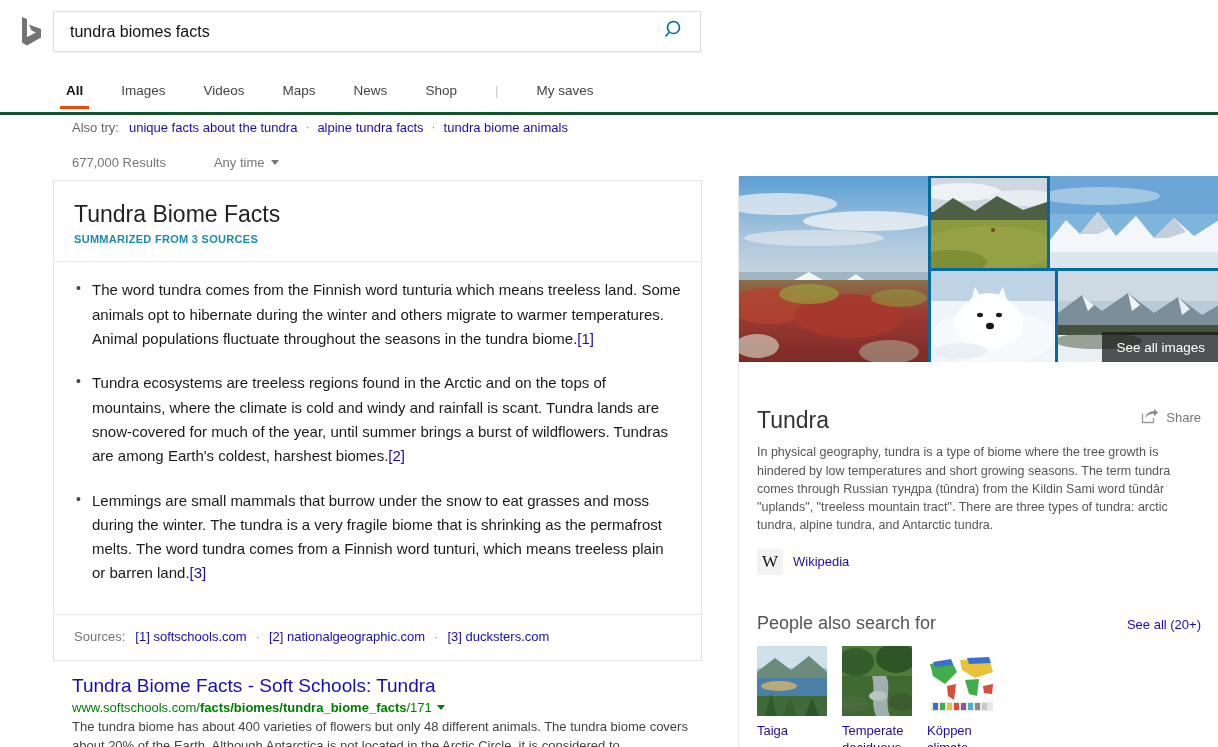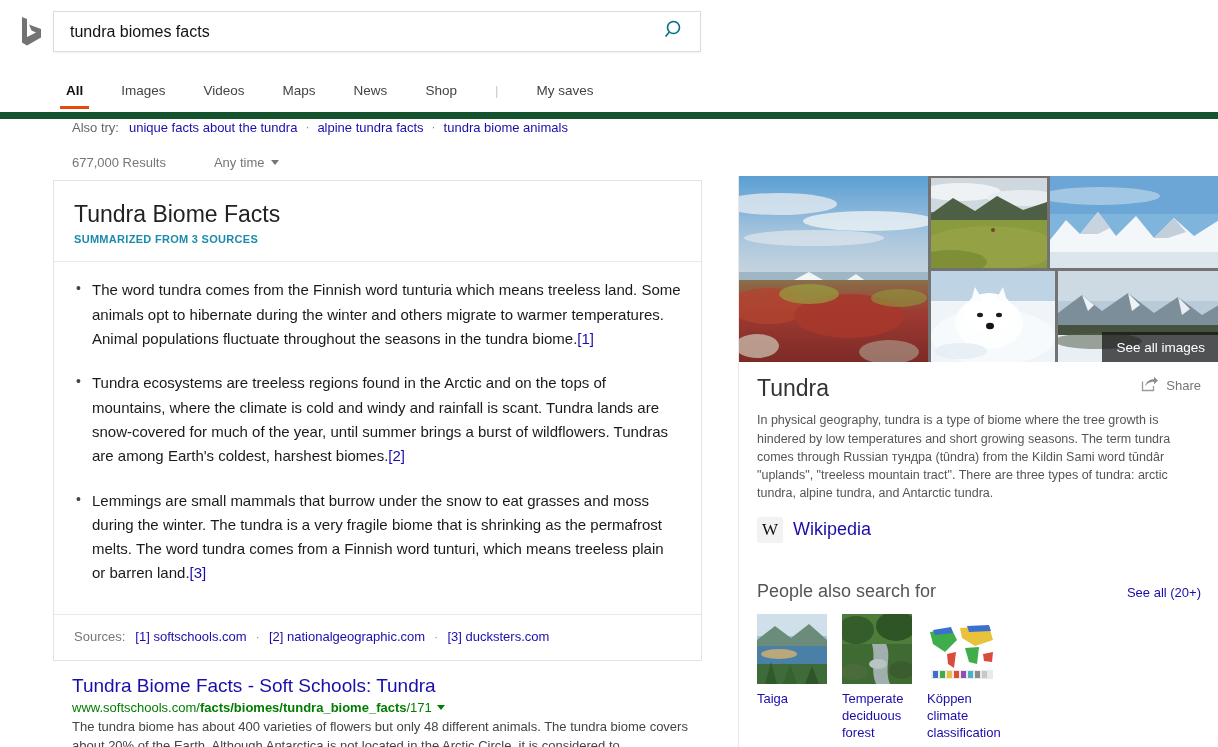--- a/index.html
+++ b/index.html
@@ -41,21 +41,21 @@
   }
   .search-btn {
     position: absolute; right: 0; top: 0; width: 50px; height: 39px;
     border: 0; background: transparent; cursor: pointer;
     display: flex; align-items: center; justify-content: center;
   }
 
   
   .navbar {
     position: absolute; left: 0; top: 74px; width: 1218px; height: 38px;
-    border-bottom: 7px solid #14532d;
+    border-bottom: 3px solid #14532d;
   }
   .tabs { position: absolute; left: 66px; top: 0; display: flex; align-items: flex-start; }
   .tab {
     font-size: 13.5px; color: #444; padding: 9px 0 11px 0;
     margin-right: 38px; cursor: pointer; white-space: nowrap;
     position: relative; text-decoration: none;
   }
   .tab.active { color: #111; font-weight: bold; }
   .tab.active::after {
     content: ""; position: absolute; left: -6px; right: -6px; bottom: 0;
@@ -141,52 +141,52 @@
   }
   .organic .snippet { font-size: 13px; color: #444; line-height: 1.45; }
 
   
   .kp {
     position: absolute; left: 738px; top: 176px; width: 480px;
     border-left: 1px solid #e8e8e8;
   }
   .kp-mosaic {
     position: relative; width: 480px; height: 186px; overflow: hidden;
-    background: #737373;
+    background: #0369a1;
   }
   .kp-mosaic .tile { position: absolute; overflow: hidden; cursor: pointer; }
   .tile-main  { left: 0px;   top: 0px;  width: 189px; height: 186px; }
   .tile-top2  { left: 192px; top: 2px;  width: 116px; height: 90px;  }
   .tile-top3  { left: 311px; top: 0px;  width: 169px; height: 92px;  }
   .tile-fox   { left: 192px; top: 95px; width: 124px; height: 91px;  }
   .tile-snow  { left: 319px; top: 95px; width: 161px; height: 91px;  }
   .see-all-images {
     position: absolute; right: 0; bottom: 0; height: 30px;
     padding: 0 14px; display: flex; align-items: center;
     background: rgba(20,20,20,0.72); color: #fff; font-size: 13.5px;
     cursor: pointer;
   }
   .kp-body { padding: 14px 18px 0 18px; }
-  .kp-title-row { display: flex; align-items: flex-start; justify-content: space-between; }
+  .kp-title-row { display: flex; align-items: flex-start; justify-content: space-between; margin-top: 32px; }
   .kp-title { font-size: 23px; color: #333; font-weight: normal; margin: 0; line-height: 1.1; }
   .kp-share { display: flex; align-items: center; color: #767676; font-size: 13px; cursor: pointer; }
   .kp-share svg { margin-right: 7px; }
   .kp-desc {
     margin-top: 10px; font-size: 12.5px; color: #555; line-height: 1.46;
   }
   .kp-wiki {
     margin-top: 14px; display: flex; align-items: center; cursor: pointer;
   }
   .wiki-badge {
     width: 26px; height: 26px; background: #f2f2f2; border-radius: 3px;
     display: flex; align-items: center; justify-content: center;
     font-family: "Liberation Serif", serif; font-size: 17px; color: #111;
     margin-right: 10px;
   }
-  .kp-wiki a { color: #1a0dab; text-decoration: none; font-size: 18px; }
+  .kp-wiki a { color: #1a0dab; text-decoration: none; font-size: 13px; }
 
   .pasf { margin-top: 38px; padding: 0 18px; }
   .pasf-head { display: flex; align-items: baseline; justify-content: space-between; }
   .pasf-title { font-size: 18px; color: #555; font-weight: normal; margin: 0; }
   .pasf-seeall { font-size: 13px; color: #1a0dab; text-decoration: none; cursor: pointer; }
   .pasf-items { display: flex; margin-top: 12px; }
   .pasf-item { width: 70px; margin-right: 15px; cursor: pointer; }
   .pasf-thumb { width: 70px; height: 70px; overflow: hidden; background: #eee; }
   .pasf-label {
     margin-top: 6px; font-size: 13px; color: #1a0dab; line-height: 1.32;

